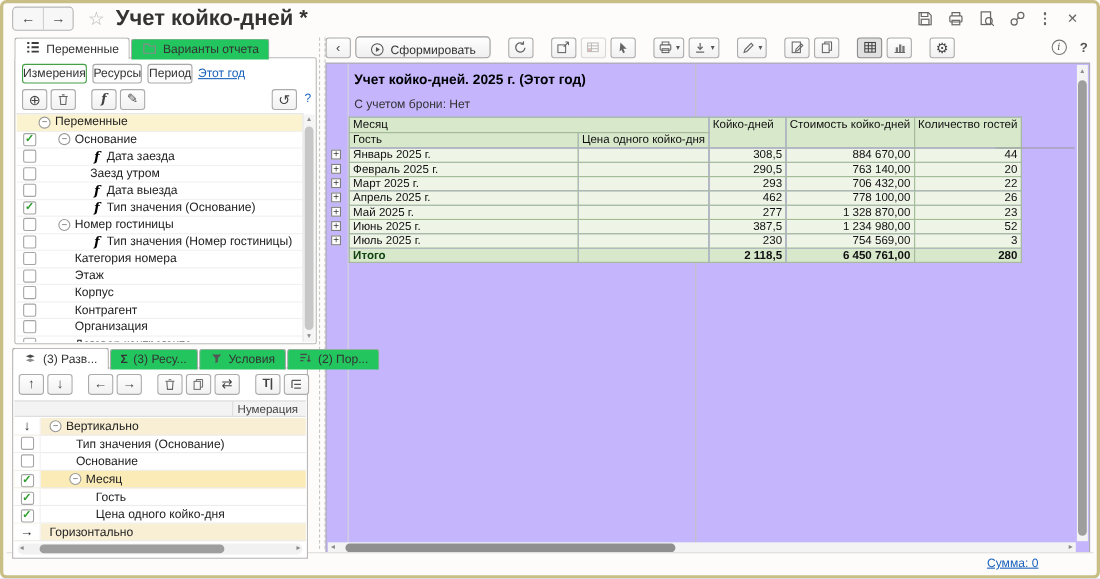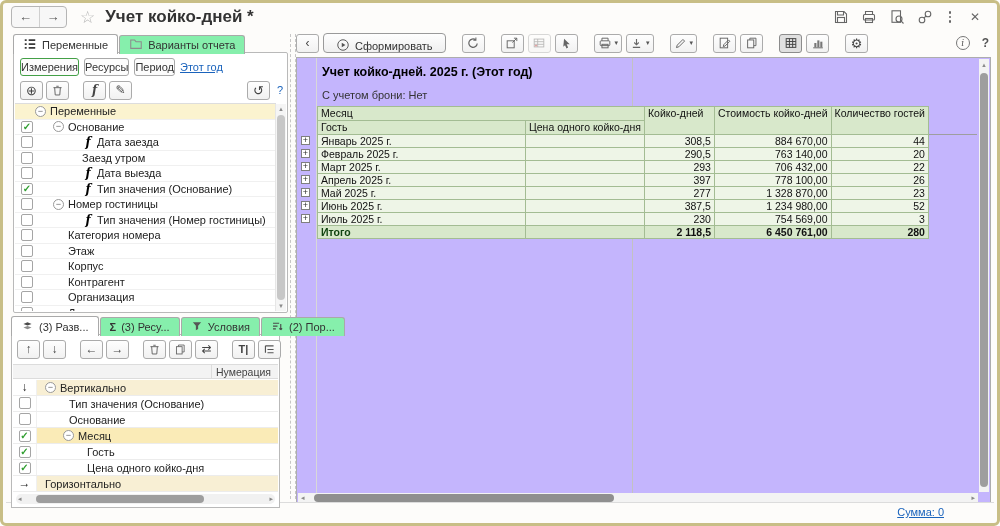--- a/index.html
+++ b/index.html
@@ -5,36 +5,36 @@
   html,body{margin:0;padding:0;}
   body{width:1000px;height:526px;position:relative;font-family:"Liberation Sans",sans-serif;background:#fff;overflow:hidden;}
   .window{position:absolute;inset:0;border:3px solid #C8BE86;border-radius:6px;background:#FDFCFA;box-sizing:border-box;overflow:hidden;}
 
   
   .titlebar{position:absolute;top:0;left:0;right:0;height:28px;display:flex;align-items:center;padding-left:8px;}
   .nav-group{display:flex;border:1px solid #B5B5B5;border-radius:4px;overflow:hidden;background:#F7F7F7;height:20px;}
   .nav-group button{width:27px;height:100%;border:none;background:transparent;color:#555;font-size:13px;line-height:18px;padding:0;cursor:pointer;}
   .nav-group button + button{border-left:1px solid #CFCFCF;}
   .star{color:#B7B7B7;font-size:17px;margin:0 10px 0 13px;line-height:17px;}
-  .title{font-size:17px;font-weight:bold;color:#333;}
+  .title{font-size:20px;font-weight:bold;color:#333;}
   .title-icons{margin-left:auto;display:flex;align-items:center;gap:12px;padding-right:14px;}
   .ticon{display:flex;align-items:center;justify-content:center;width:16px;height:16px;cursor:pointer;}
   .ticon svg{display:block;}
   .kebab{display:flex;flex-direction:column;gap:2px;align-items:center;width:10px;}
   .kebab i{width:2.5px;height:2.5px;border-radius:50%;background:#666;}
   .close-x{color:#666;font-size:12px;}
 
   
   .tb{height:19px;min-width:23px;border:1px solid #ABABAB;border-radius:3px;background:linear-gradient(#FEFEFE,#F1F1F1);display:inline-flex;align-items:center;justify-content:center;font-size:12px;color:#444;padding:0 3px;box-sizing:border-box;cursor:pointer;gap:2px;}
   .tb.pressed{background:#E0E0E0;border-color:#8C8C8C;}
   .tb.disabled{opacity:.45;}
   .caret{font-size:7px;color:#555;margin-left:1px;}
 
   
-  .tab{display:flex;align-items:center;gap:5px;padding:0 9px;font-size:11px;color:#333;border:1px solid #A9A9A9;background:#86efac;border-bottom:none;border-radius:3px 3px 0 0;height:18px;cursor:pointer;white-space:nowrap;}
+  .tab{display:flex;align-items:center;gap:5px;padding:0 9px;font-size:11px;color:#333;border:1px solid #A9A9A9;background:#22c55e;border-bottom:none;border-radius:3px 3px 0 0;height:18px;cursor:pointer;white-space:nowrap;}
   .tab.active{background:#fff;height:19px;position:relative;z-index:3;}
 
   
   .lp-tabs{position:absolute;left:10px;top:31px;display:flex;align-items:flex-end;gap:1px;z-index:3;}
   .lp-box{position:absolute;left:10px;top:49px;width:273px;height:259px;border:1px solid #B9B9B9;background:#fff;border-radius:2px;z-index:2;}
   .field-row{position:absolute;left:6px;top:5px;right:4px;height:18px;display:flex;align-items:center;gap:5px;}
   .fb{height:18px;padding:0 0;font-size:11px;border:1px solid #A9A9A9;border-radius:3px;background:#FCFCFC;color:#333;cursor:pointer;}
   .fb.active{border:1px solid #44A047;}
   .link{color:#1A63BC;text-decoration:underline;font-size:11px;cursor:pointer;}
   .lp-toolbar{position:absolute;left:6px;top:27px;right:4px;height:20px;display:flex;align-items:center;gap:3px;}
@@ -537,21 +537,21 @@
           <tr>
             <td>Март 2025 г.</td>
             <td></td>
             <td class="num">293</td>
             <td class="num">706 432,00</td>
             <td class="num">22</td>
           </tr>
           <tr>
             <td>Апрель 2025 г.</td>
             <td></td>
-            <td class="num">397</td>
+            <td class="num">462</td>
             <td class="num">778 100,00</td>
             <td class="num">26</td>
           </tr>
           <tr>
             <td>Май 2025 г.</td>
             <td></td>
             <td class="num">277</td>
             <td class="num">1 328 870,00</td>
             <td class="num">23</td>
           </tr>

